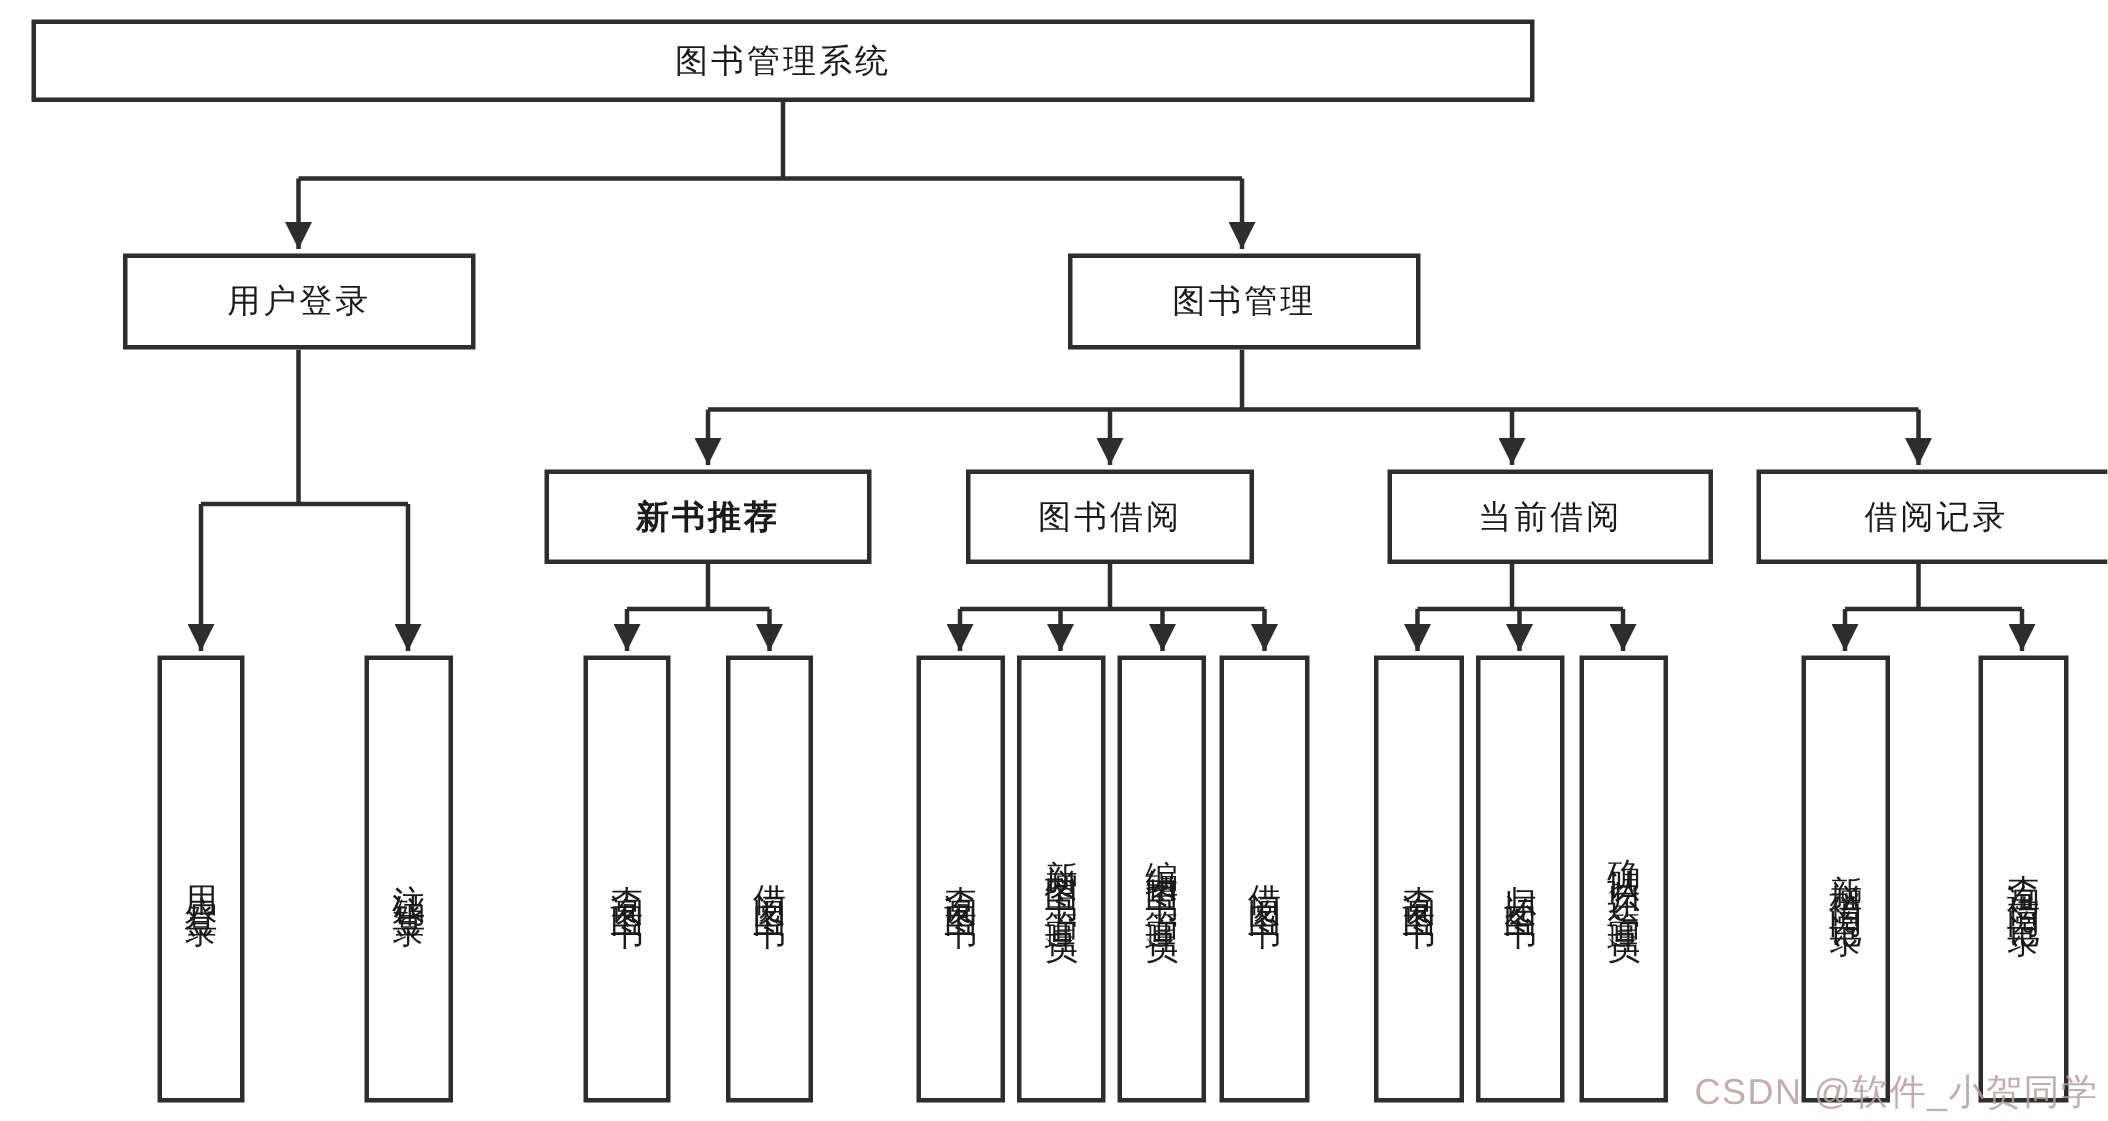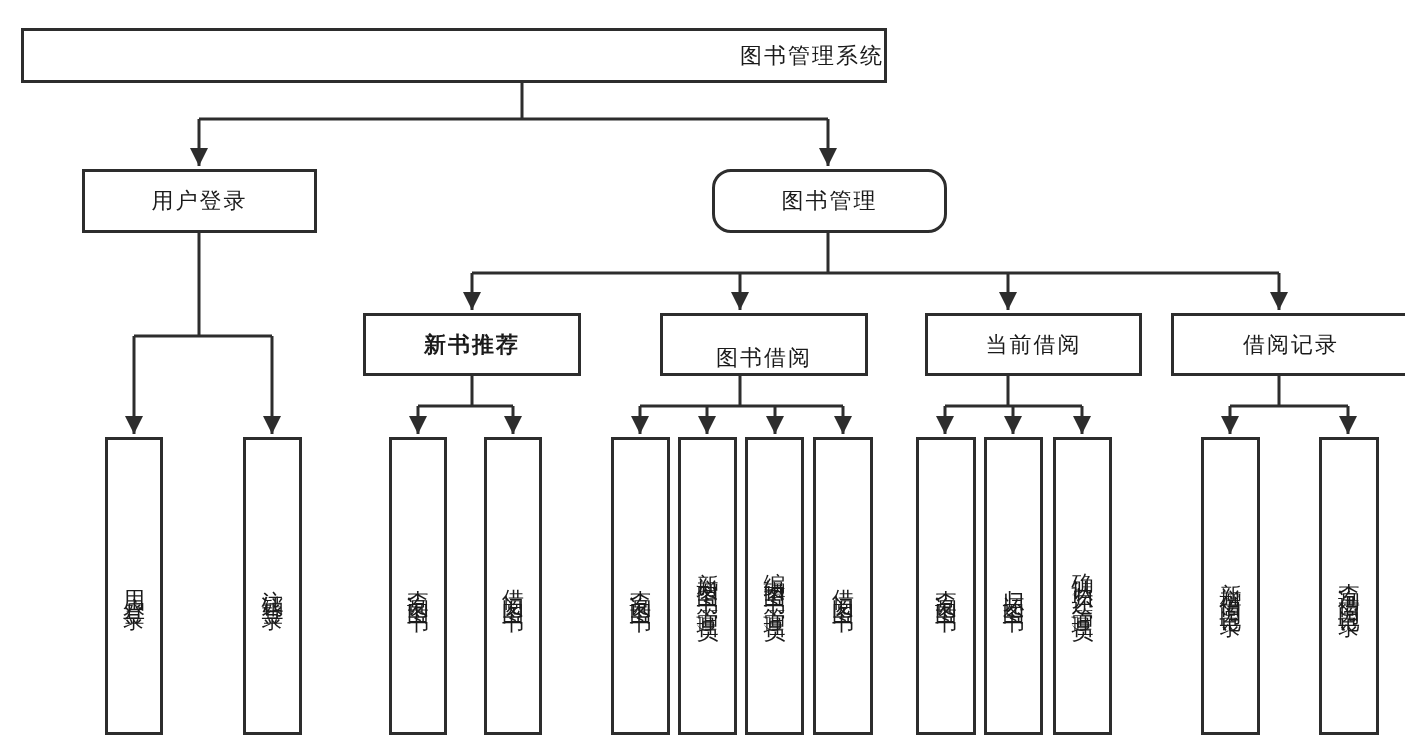--- a/index.html
+++ b/index.html
@@ -91,35 +91,35 @@
       <line x1="775" y1="406" x2="775" y2="434" marker-end="url(#arw)"></line>
       <line x1="843" y1="406" x2="843" y2="434" marker-end="url(#arw)"></line>
       <line x1="945" y1="406" x2="945" y2="434" marker-end="url(#arw)"></line>
       <line x1="1013" y1="406" x2="1013" y2="434" marker-end="url(#arw)"></line>
       <line x1="1082" y1="406" x2="1082" y2="434" marker-end="url(#arw)"></line>
       <line x1="1230" y1="406" x2="1230" y2="434" marker-end="url(#arw)"></line>
       <line x1="1348" y1="406" x2="1348" y2="434" marker-end="url(#arw)"></line>
     </g>
   </svg>
 
-  <div class="box" style="left:21px; top:28px; width:866px; height:55px;justify-content:flex-end;">
+  <div class="box" style="left:21px; top:13px; width:1002px; height:55px;">
     <span>图书管理系统</span>
   </div>
 
   <div class="box" style="left:82px; top:169px; width:235px; height:64px;">
     <span>用户登录</span>
   </div>
-  <div class="box" style="left:712px; top:169px; width:235px; height:64px;border-radius:19px;">
+  <div class="box" style="left:712px; top:169px; width:235px; height:64px;">
     <span>图书管理</span>
   </div>
 
   <div class="box" style="left:363px; top:313px; width:218px; height:63px;font-weight:bold;">
     <span>新书推荐</span>
   </div>
-  <div class="box" style="left:660px; top:313px; width:208px; height:63px;align-items:flex-end;">
+  <div class="box" style="left:644px; top:313px; width:192px; height:63px;">
     <span>图书借阅</span>
   </div>
   <div class="box" style="left:900px; top:313px; width:217px; height:63px;margin-left:25px;">
     <span>当前借阅</span>
   </div>
   <div class="box" style="left:1171px; top:313px; width:240px; height:63px;">
     <span>借阅记录</span>
   </div>
 
   <div class="box leaf" style="left:105px; top:437px; width:58px; height:298px;">
@@ -159,14 +159,15 @@
     <span class="vt">确认归还（管理员）</span>
   </div>
 
   <div class="box leaf" style="left:1201px; top:437px; width:59px; height:298px;">
     <span class="vt">新增借阅记录</span>
   </div>
   <div class="box leaf" style="left:1319px; top:437px; width:60px; height:298px;">
     <span class="vt">查询借阅记录</span>
   </div>
 
+  <div id="watermark">CSDN @软件_小贺同学</div>
 
 </div>
 
 </body></html>

